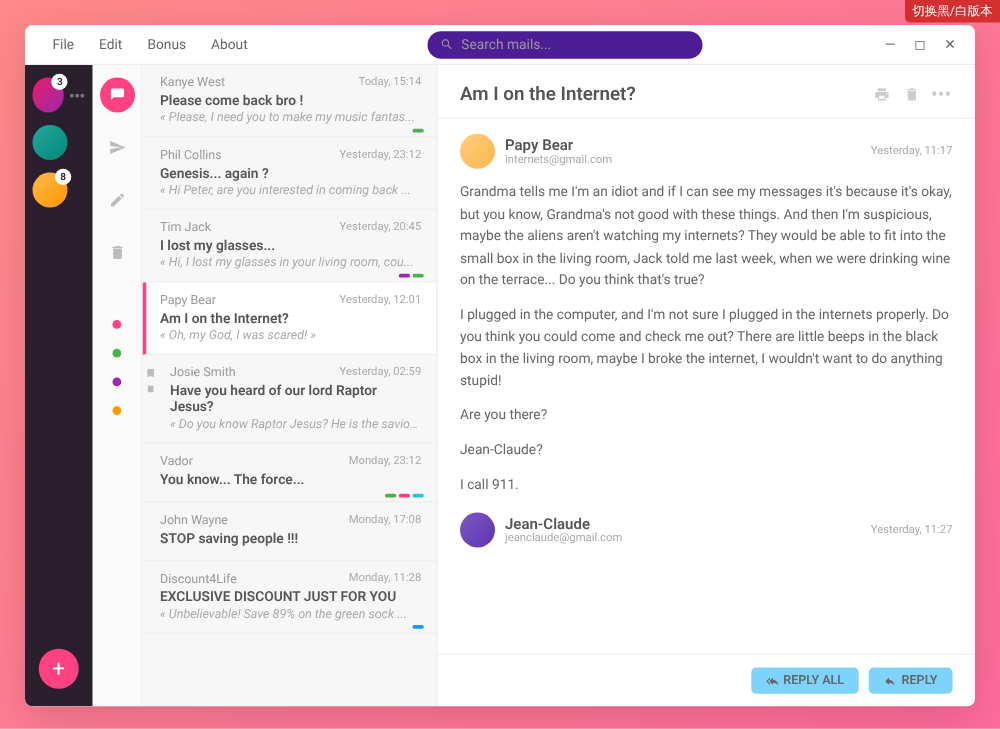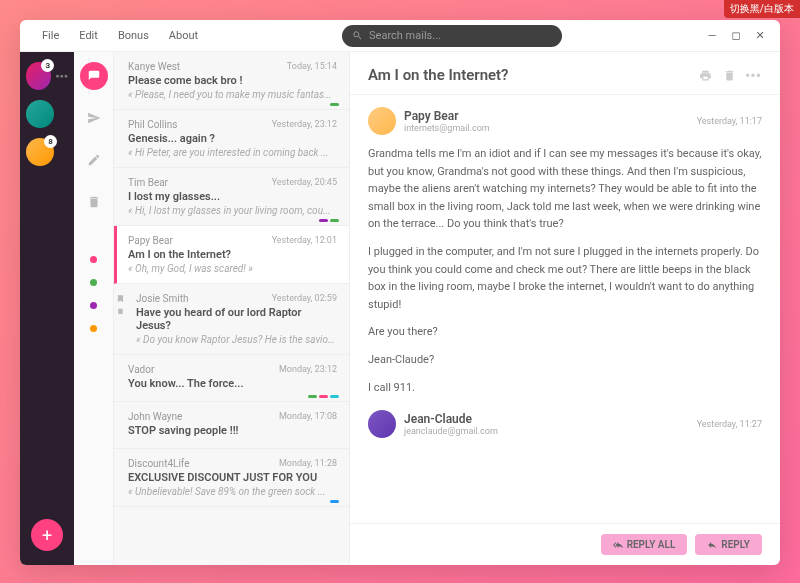--- a/index.html
+++ b/index.html
@@ -1,21 +1,21 @@
 <!DOCTYPE html>
 <html><head>
 <meta charset="utf-8">
 <style>
 *{box-sizing:border-box;margin:0;padding:0;font-family:-apple-system,BlinkMacSystemFont,"Segoe UI",Roboto,sans-serif}
 body{background:linear-gradient(135deg,#ff8a8a,#ff6b9d);width:800px;height:583px;overflow:hidden;position:relative}
 .badge-top{position:absolute;top:0;right:0;background:#d32f2f;color:#fff;font-size:10px;padding:2px 6px;border-radius:0 0 0 4px;z-index:100}
 .window{position:absolute;top:20px;left:20px;right:20px;bottom:18px;background:#fff;border-radius:6px;box-shadow:0 8px 32px rgba(0,0,0,.15);display:flex;flex-direction:column;overflow:hidden}
 .menubar{height:32px;display:flex;align-items:center;padding:0 12px;font-size:11px;color:#666;border-bottom:1px solid #eee}
 .menubar .menu-item{padding:4px 10px;cursor:pointer}
-.menubar .search{flex:0 0 220px;margin-left:auto;margin-right:auto;background:#404040;border-radius:14px;height:22px;display:flex;align-items:center;padding:0 10px;font-size:11px;color:#999}
+.menubar .search{flex:0 0 220px;margin-left:auto;margin-right:auto;background:#4c1d95;border-radius:14px;height:22px;display:flex;align-items:center;padding:0 10px;font-size:11px;color:#999}
 .menubar .search svg{width:11px;height:11px;margin-right:6px;fill:#999}
 .menubar .wctrl{margin-left:8px;width:16px;height:16px;display:flex;align-items:center;justify-content:center;color:#666;cursor:pointer}
 .menubar .spacer{flex:1}
 .body{flex:1;display:flex;overflow:hidden}
 .rail{width:54px;background:#2b1f2e;display:flex;flex-direction:column;align-items:center;padding:10px 0;gap:10px;position:relative}
 .avatar{width:28px;height:28px;border-radius:50%;background:#555;position:relative}
 .avatar.a1{background:linear-gradient(135deg,#e91e63,#9c27b0)}
 .avatar.a2{background:linear-gradient(135deg,#26a69a,#00897b)}
 .avatar.a3{background:linear-gradient(135deg,#ffb74d,#ff9800)}
 .avatar .cnt{position:absolute;top:-3px;right:-3px;background:#fff;color:#333;font-size:8px;font-weight:700;width:13px;height:13px;border-radius:50%;display:flex;align-items:center;justify-content:center}
@@ -50,21 +50,21 @@
 .mava{width:28px;height:28px;border-radius:50%;background:#ddd;flex-shrink:0}
 .mava.p1{background:linear-gradient(135deg,#ffcc80,#ffb74d)}
 .mava.p2{background:linear-gradient(135deg,#7e57c2,#5e35b1)}
 .minfo{flex:1}
 .mname{font-size:12px;font-weight:600;color:#555}
 .memail{font-size:9px;color:#aaa}
 .mtime{font-size:9px;color:#aaa}
 .mbody{font-size:11px;color:#666;line-height:1.6}
 .mbody p{margin-bottom:10px}
 .rftr{padding:10px 18px;border-top:1px solid #f0f0f0;display:flex;justify-content:flex-end;gap:8px}
-.btn{background:#f9a8d4;border:none;border-radius:4px;padding:5px 12px;font-size:10px;font-weight:600;color:#666;cursor:pointer;display:flex;align-items:center;gap:4px}
+.btn{background:#7dd3fc;border:none;border-radius:4px;padding:5px 12px;font-size:10px;font-weight:600;color:#666;cursor:pointer;display:flex;align-items:center;gap:4px}
 .btn svg{width:10px;height:10px;fill:currentColor}
 ::-webkit-scrollbar{width:5px}::-webkit-scrollbar-thumb{background:#ddd;border-radius:3px}
 </style>
 </head>
 <body>
 
 <div class="badge-top">切换黑/白版本</div>
 
 <div class="window">
   <div class="menubar">
@@ -142,21 +142,21 @@
             <div class="t" style="background:#4caf50"></div>
           </div>
         </div>
         <div class="mail">
           <div class="from">Phil Collins</div>
           <div class="time">Yesterday, 23:12</div>
           <div class="subj">Genesis... again ?</div>
           <div class="prev">« Hi Peter, are you interested in coming back ...</div>
         </div>
         <div class="mail">
-          <div class="from">Tim Bear</div>
+          <div class="from">Tim Jack</div>
           <div class="time">Yesterday, 20:45</div>
           <div class="subj">I lost my glasses...</div>
           <div class="prev">« Hi, I lost my glasses in your living room, cou...</div>
           <div class="tags">
             <div class="t" style="background:#9c27b0"></div>
             <div class="t" style="background:#4caf50"></div>
           </div>
         </div>
         <div class="mail sel">
           <div class="from">Papy Bear</div>

